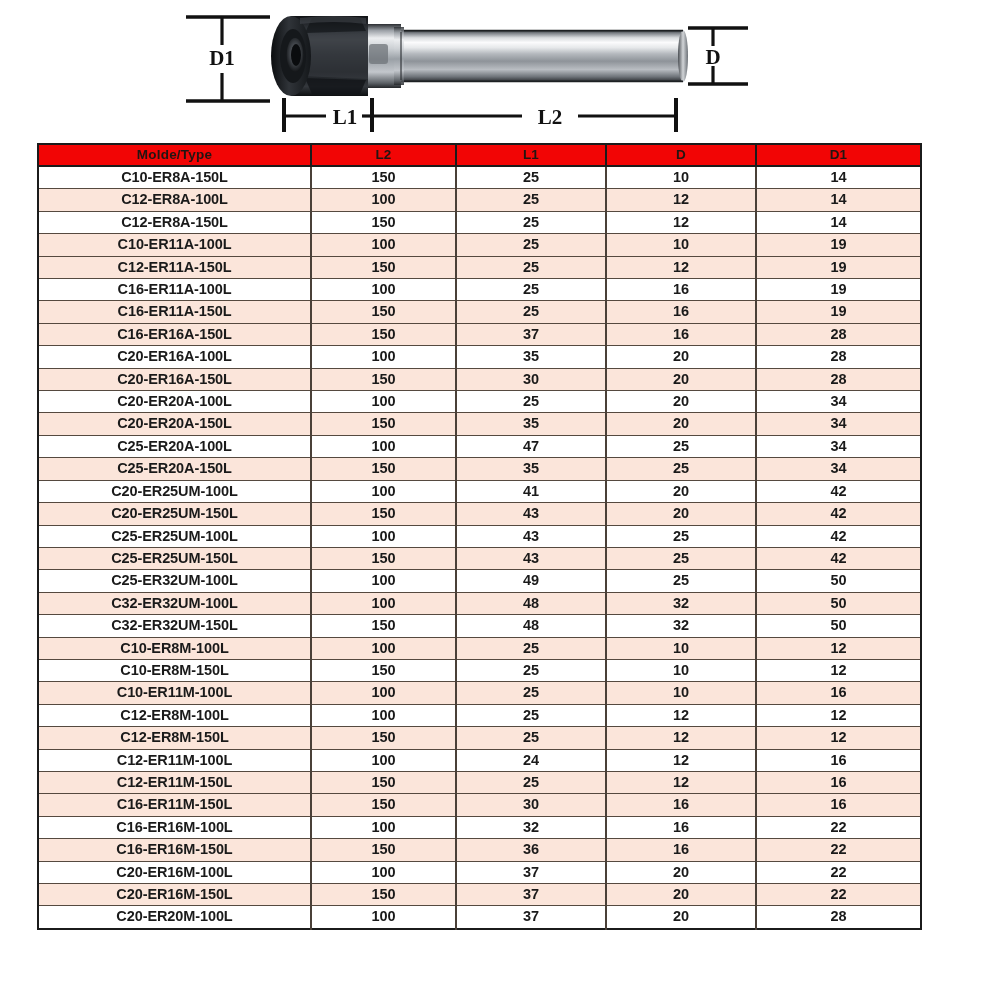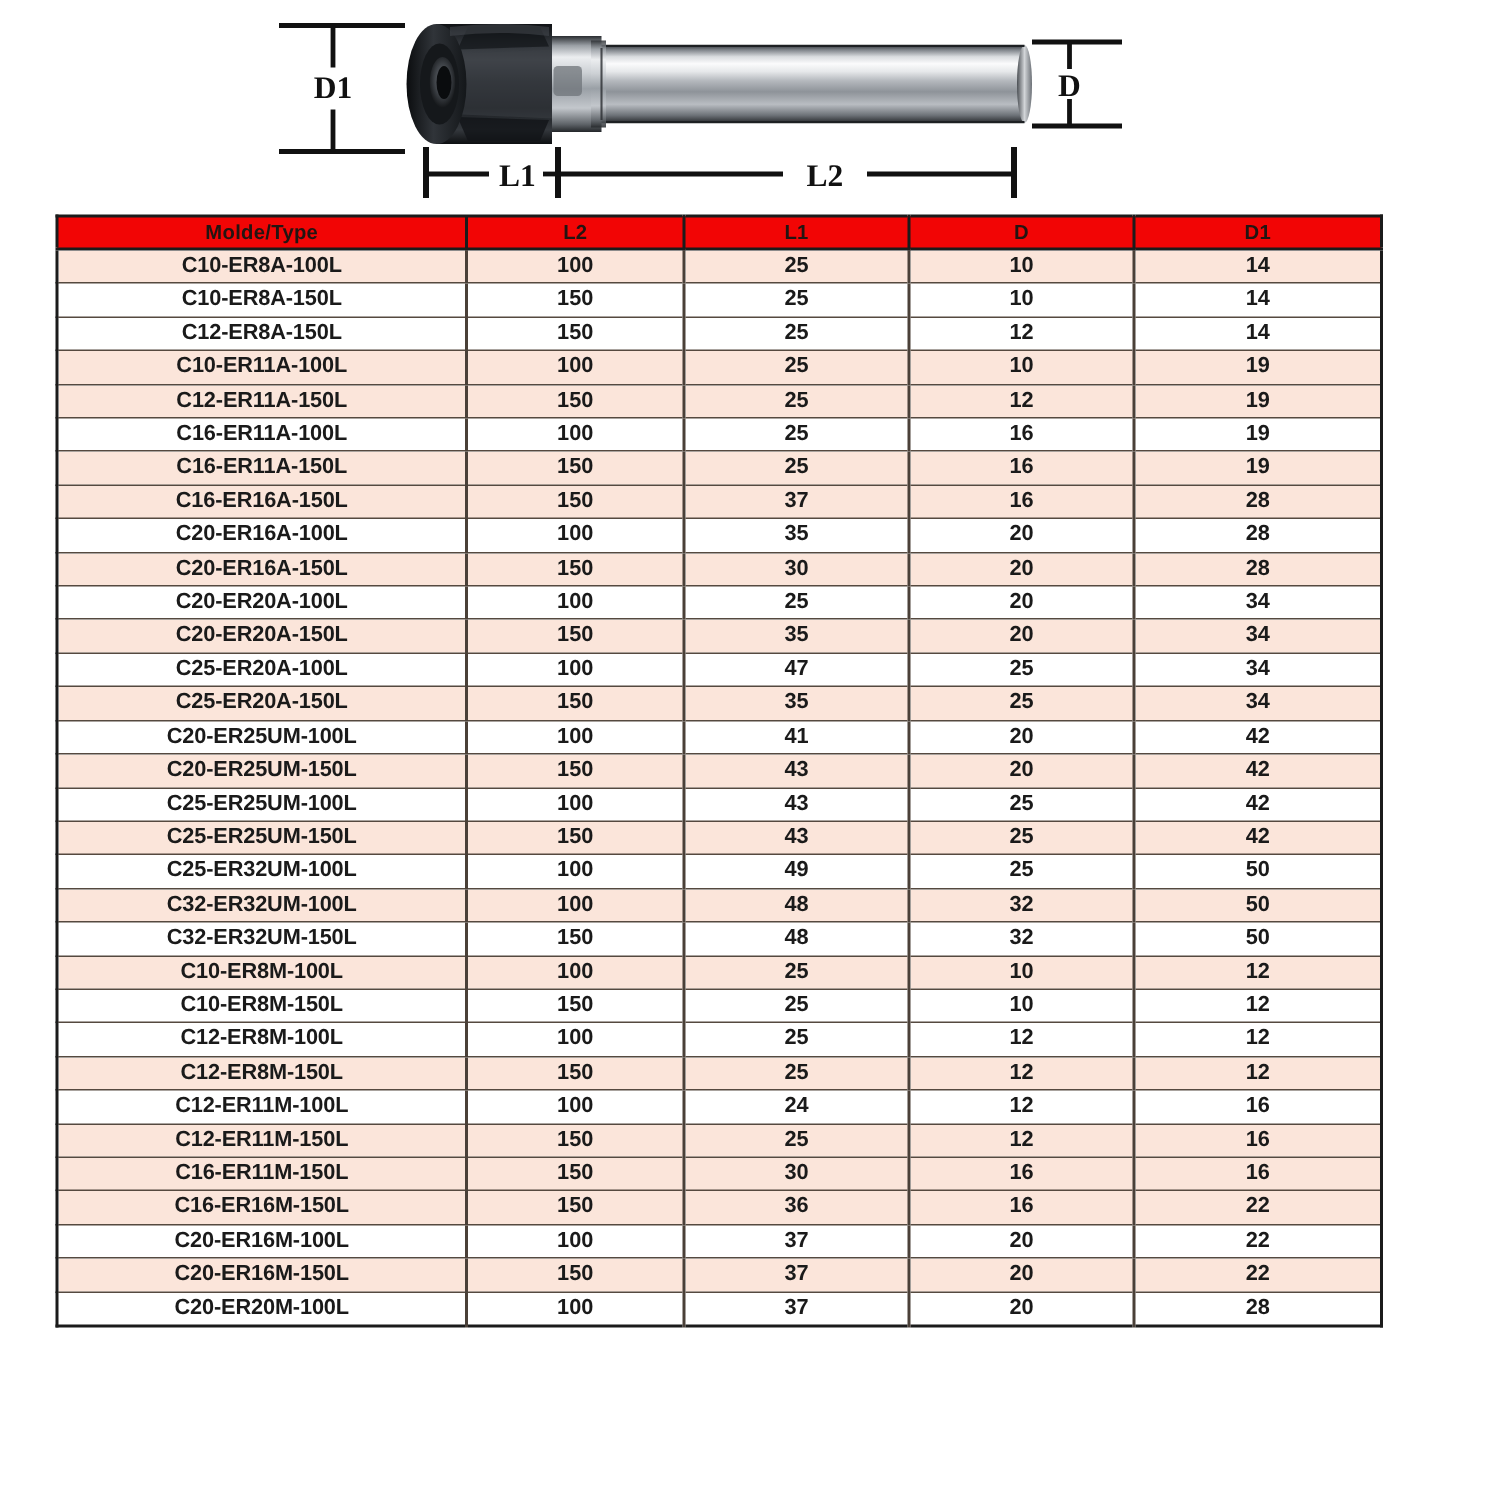--- a/index.html
+++ b/index.html
@@ -207,32 +207,32 @@
     <thead>
       <tr>
         <th>Molde/Type</th>
         <th>L2</th>
         <th>L1</th>
         <th>D</th>
         <th>D1</th>
       </tr>
     </thead>
     <tbody id="spec-body">
-        <tr class="odd">
-          <td class="type-cell">C10-ER8A-100L</td>
-          <td>100</td>
+        <tr class="even">
+          <td class="type-cell">C10-ER8A-150L</td>
+          <td>150</td>
           <td>25</td>
           <td>10</td>
           <td>14</td>
         </tr>
-        <tr class="even">
-          <td class="type-cell">C10-ER8A-150L</td>
-          <td>150</td>
-          <td>25</td>
-          <td>10</td>
+        <tr class="odd">
+          <td class="type-cell">C12-ER8A-100L</td>
+          <td>100</td>
+          <td>25</td>
+          <td>12</td>
           <td>14</td>
         </tr>
         <tr class="even">
           <td class="type-cell">C12-ER8A-150L</td>
           <td>150</td>
           <td>25</td>
           <td>12</td>
           <td>14</td>
         </tr>
         <tr class="odd">
@@ -368,20 +368,27 @@
           <td>10</td>
           <td>12</td>
         </tr>
         <tr class="even">
           <td class="type-cell">C10-ER8M-150L</td>
           <td>150</td>
           <td>25</td>
           <td>10</td>
           <td>12</td>
         </tr>
+        <tr class="odd">
+          <td class="type-cell">C10-ER11M-100L</td>
+          <td>100</td>
+          <td>25</td>
+          <td>10</td>
+          <td>16</td>
+        </tr>
         <tr class="even">
           <td class="type-cell">C12-ER8M-100L</td>
           <td>100</td>
           <td>25</td>
           <td>12</td>
           <td>12</td>
         </tr>
         <tr class="odd">
           <td class="type-cell">C12-ER8M-150L</td>
           <td>150</td>
@@ -402,20 +409,27 @@
           <td>25</td>
           <td>12</td>
           <td>16</td>
         </tr>
         <tr class="odd">
           <td class="type-cell">C16-ER11M-150L</td>
           <td>150</td>
           <td>30</td>
           <td>16</td>
           <td>16</td>
+        </tr>
+        <tr class="even">
+          <td class="type-cell">C16-ER16M-100L</td>
+          <td>100</td>
+          <td>32</td>
+          <td>16</td>
+          <td>22</td>
         </tr>
         <tr class="odd">
           <td class="type-cell">C16-ER16M-150L</td>
           <td>150</td>
           <td>36</td>
           <td>16</td>
           <td>22</td>
         </tr>
         <tr class="even">
           <td class="type-cell">C20-ER16M-100L</td>

